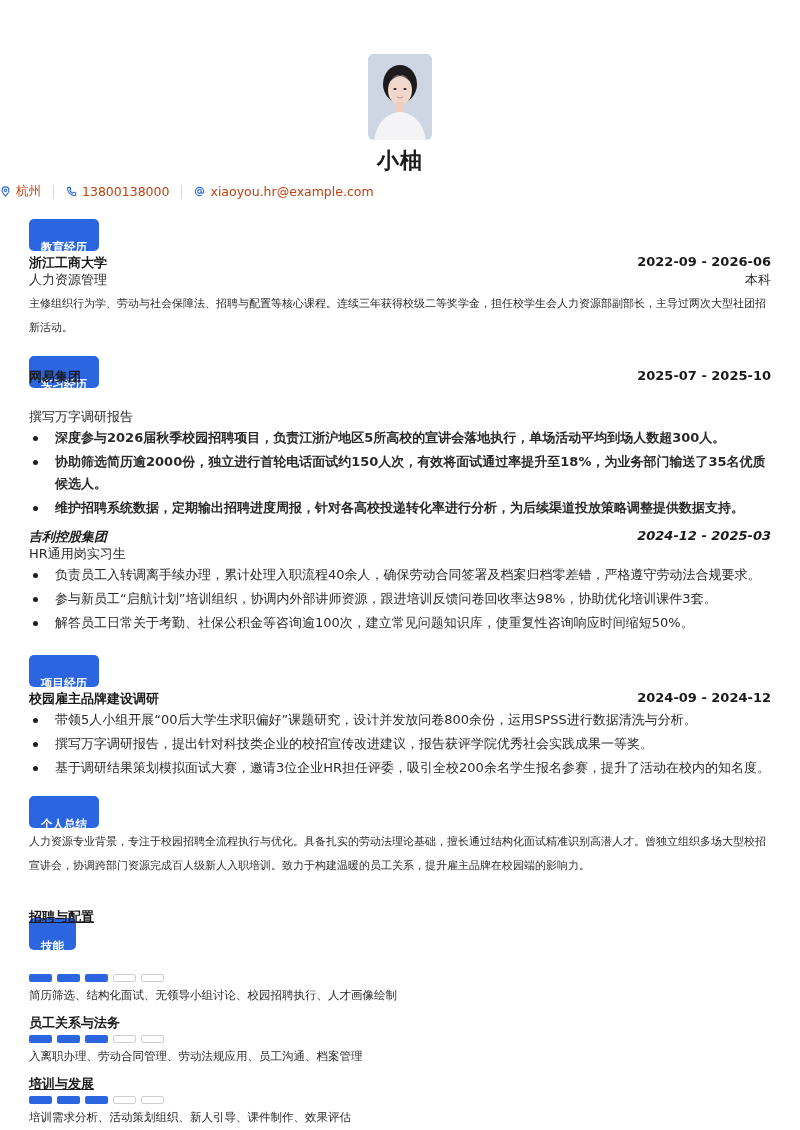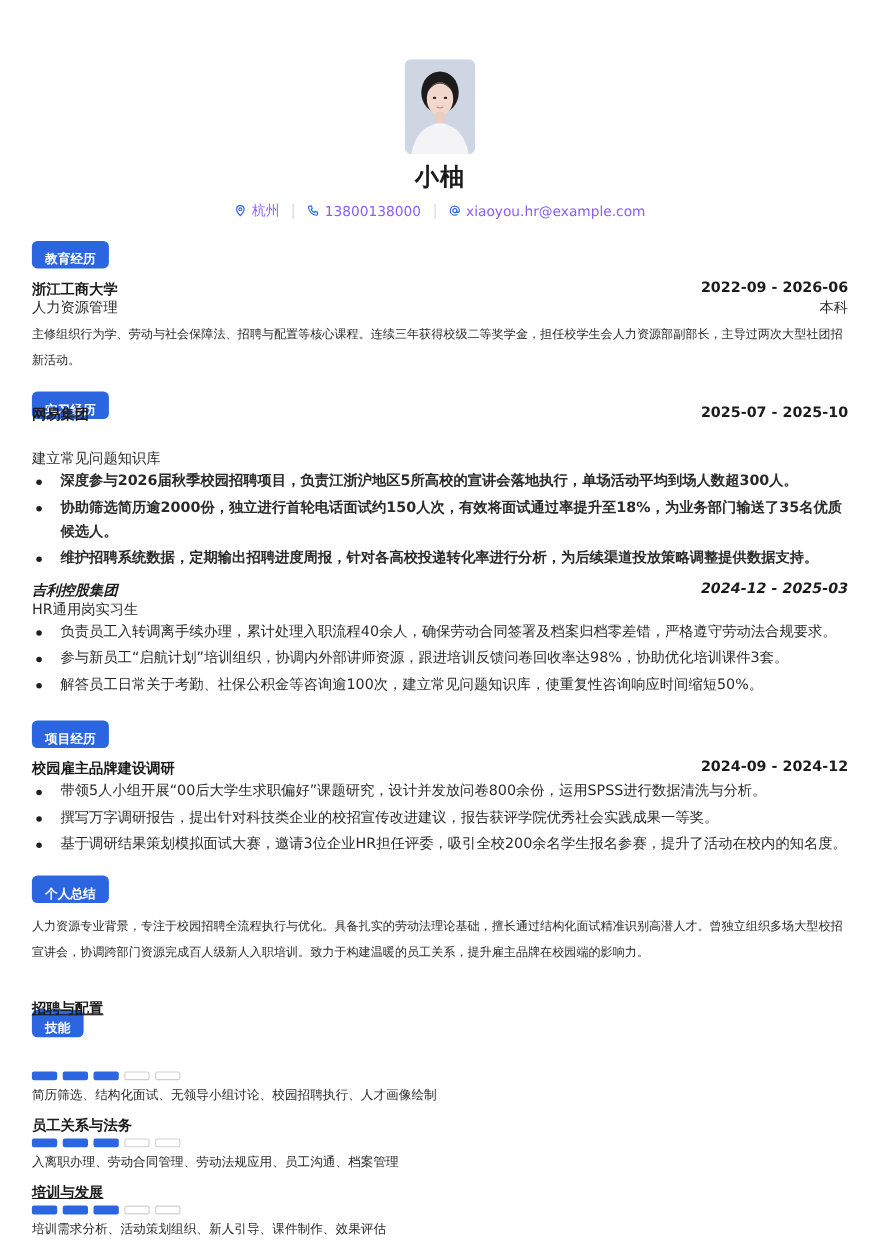--- a/index.html
+++ b/index.html
@@ -17,30 +17,30 @@
       position: absolute; left: 368px; top: 54px; width: 64px; height: 86px;
       border-radius: 6px; overflow: hidden;
       background: linear-gradient(180deg, #c9d3e0 0%, #d6dde8 60%, #e8ecf2 100%);
     }
     .name {
       position: absolute; left: 0; width: 800px; top: 146px; text-align: center;
       font-size: 22px; font-weight: bold; color: #1b1b1b; letter-spacing: 1px;
     }
     .contacts {
       position: absolute; left: 0; width: 800px; top: 183px;
-      display: flex; justify-content: center; align-items: center;
-      font-size: 12.5px; color: #8b5cf6;
+      display: flex; justify-content: flex-start; align-items: center;
+      font-size: 12.5px; color: #c2410c;
     }
     .contact { display: flex; align-items: center; gap: 5px; }
     .contact svg { width: 11px; height: 11px; }
     .sep { width: 1px; height: 14px; background: #d6d6d6; margin: 0 12px; }
 
     
     .badge {
-      position: absolute; left: 29px; height: 25px; padding: 4px 12px;
+      position: absolute; left: 29px; height: 25px; padding: 16px 12px;
       background: #2b66e0; color: #fff; border-radius: 5px;
       font-size: 11.5px; font-weight: bold; line-height: 25px;
     }
     .row { position: absolute; left: 29px; width: 742px; display: flex; justify-content: space-between; }
     .title { font-size: 13px; font-weight: bold; color: #1b1b1b; }
     .date { font-size: 13px; font-weight: bold; color: #1b1b1b; }
     .sub { font-size: 13px; color: #2a2a2a; }
     .para { position: absolute; left: 29px; width: 742px; font-size: 11px; line-height: 24px; color: #2a2a2a; }
     .bullets { position: absolute; left: 29px; width: 742px; list-style: none; }
     .bullets li {
@@ -114,21 +114,21 @@
   </div>
   <div class="para" style="top:292px;">主修组织行为学、劳动与社会保障法、招聘与配置等核心课程。连续三年获得校级二等奖学金，担任校学生会人力资源部副部长，主导过两次大型社团招新活动。</div>
 
   <div class="badge" style="top:356px;">实习经历</div>
 
   <div class="row" style="top:368px;">
     <span class="title">网易集团</span>
     <span class="date">2025-07 - 2025-10</span>
   </div>
   <div class="row" style="top:408px;">
-    <span class="sub">建立常见问题知识库</span>
+    <span class="sub">撰写万字调研报告</span>
   </div>
   <ul class="bullets" style="top:427px;font-weight:bold;">
     <li>深度参与2026届秋季校园招聘项目，负责江浙沪地区5所高校的宣讲会落地执行，单场活动平均到场人数超300人。</li>
     <li>协助筛选简历逾2000份，独立进行首轮电话面试约150人次，有效将面试通过率提升至18%，为业务部门输送了35名优质候选人。</li>
     <li>维护招聘系统数据，定期输出招聘进度周报，针对各高校投递转化率进行分析，为后续渠道投放策略调整提供数据支持。</li>
   </ul>
 
   <div class="row" style="top:528px;font-style:italic;">
     <span class="title">吉利控股集团</span>
     <span class="date">2024-12 - 2025-03</span>

